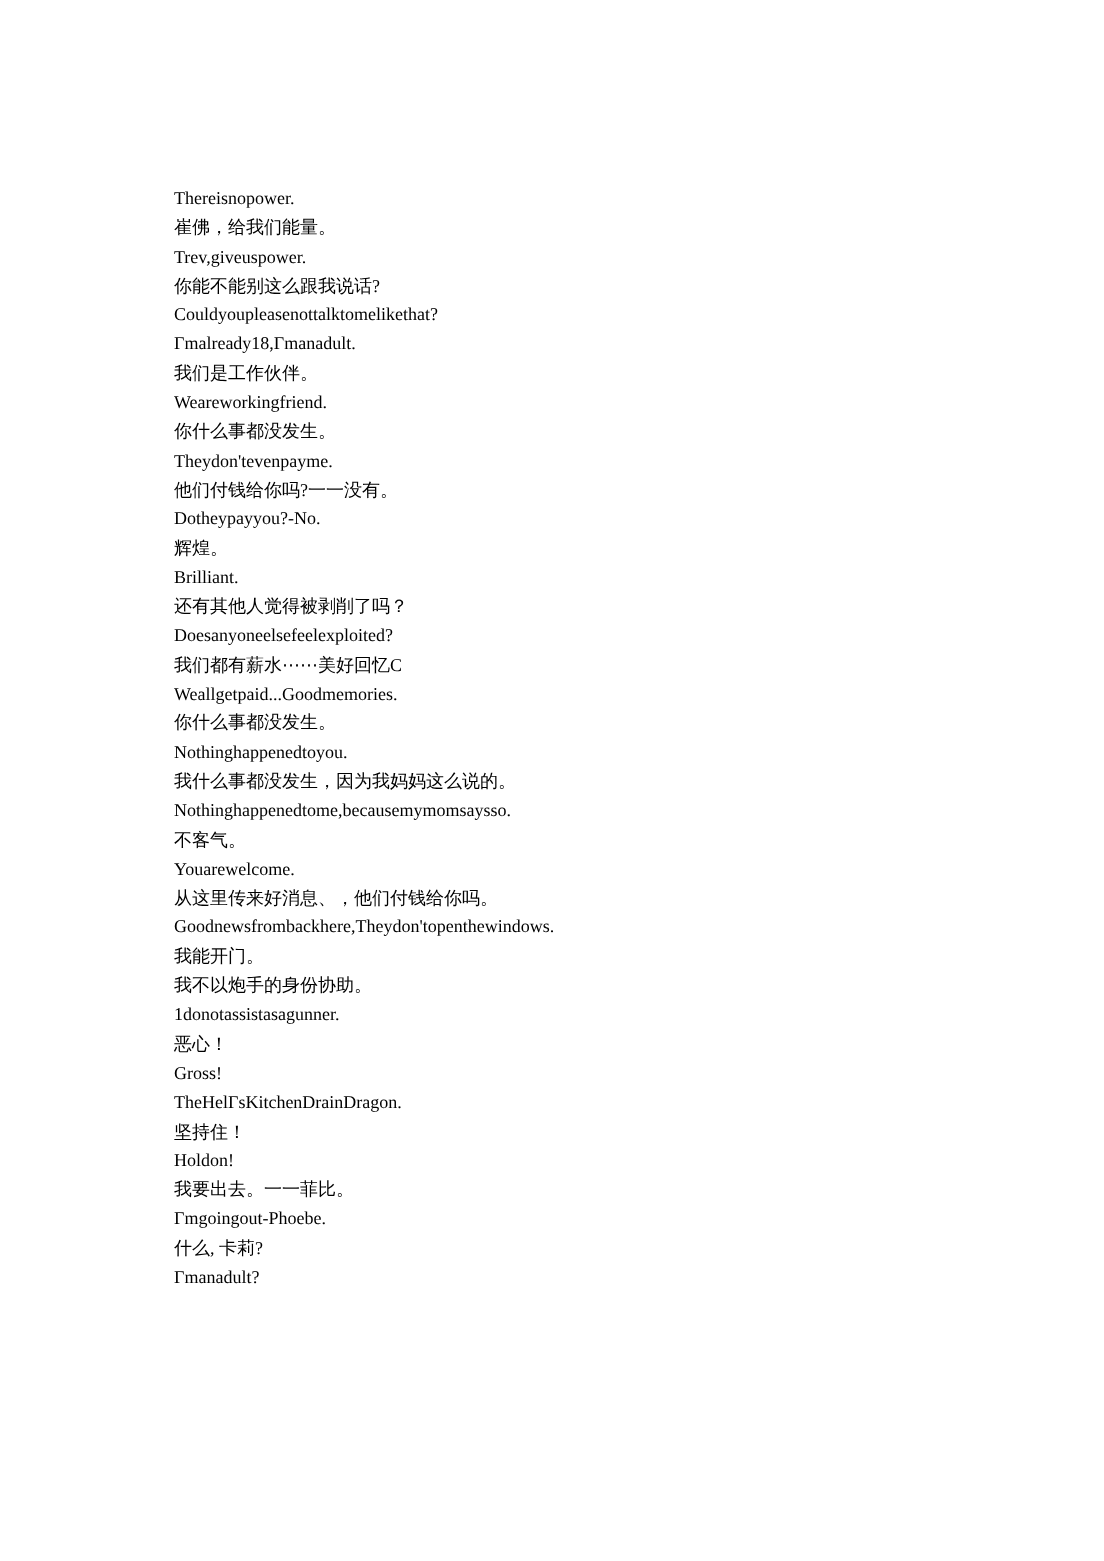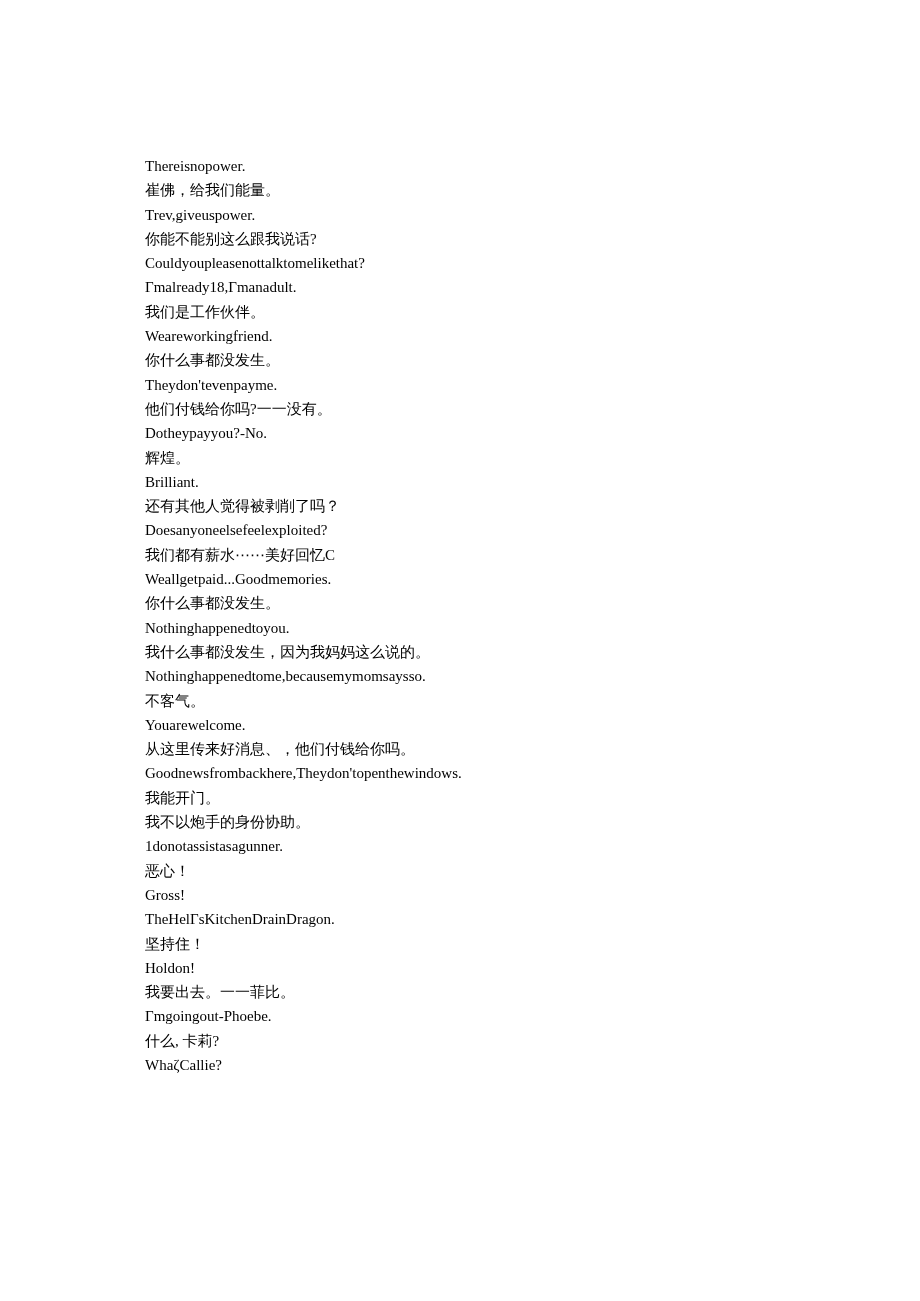--- a/index.html
+++ b/index.html
@@ -53,14 +53,14 @@
   <div class="line">我不以炮手的身份协助。</div>
   <div class="line">1donotassistasagunner.</div>
   <div class="line">恶心！</div>
   <div class="line">Gross!</div>
   <div class="line">TheHelΓsKitchenDrainDragon.</div>
   <div class="line">坚持住！</div>
   <div class="line">Holdon!</div>
   <div class="line">我要出去。一一菲比。</div>
   <div class="line">Γmgoingout-Phoebe.</div>
   <div class="line">什么, 卡莉?</div>
-  <div class="line">WhaζCallie?</div>
+  <div class="line">Γmanadult?</div>
 </div>
 
 </body></html>

